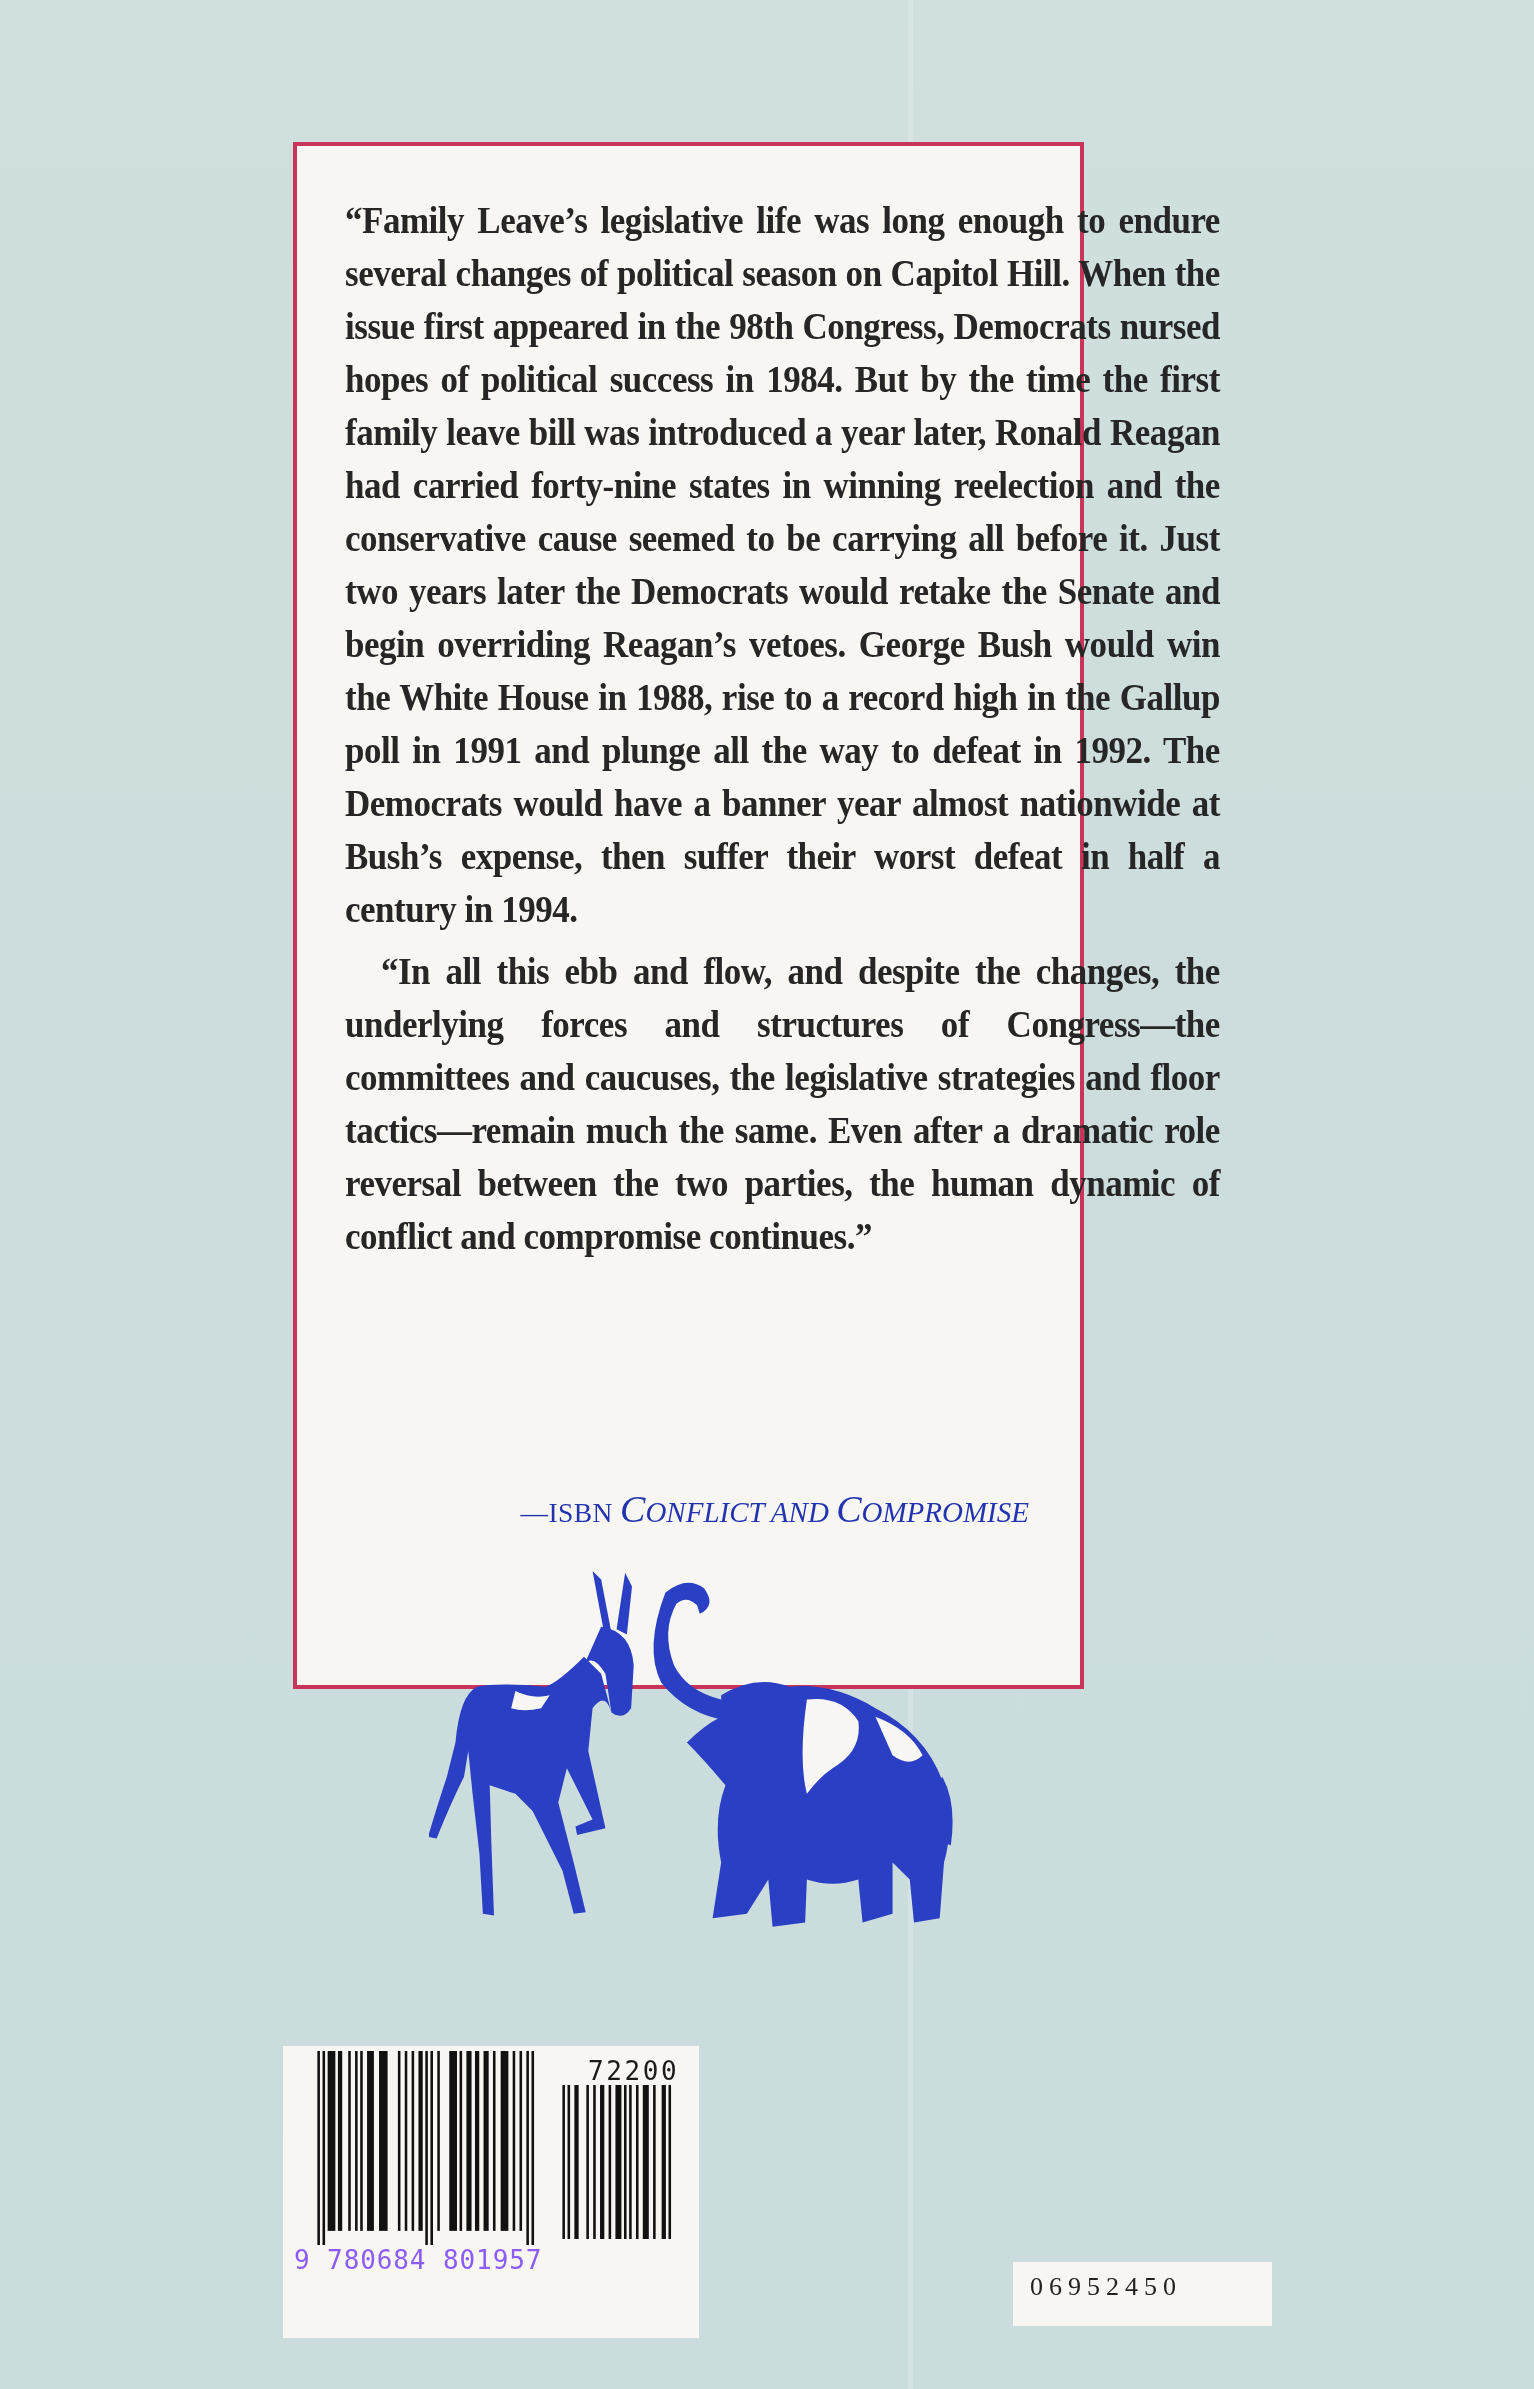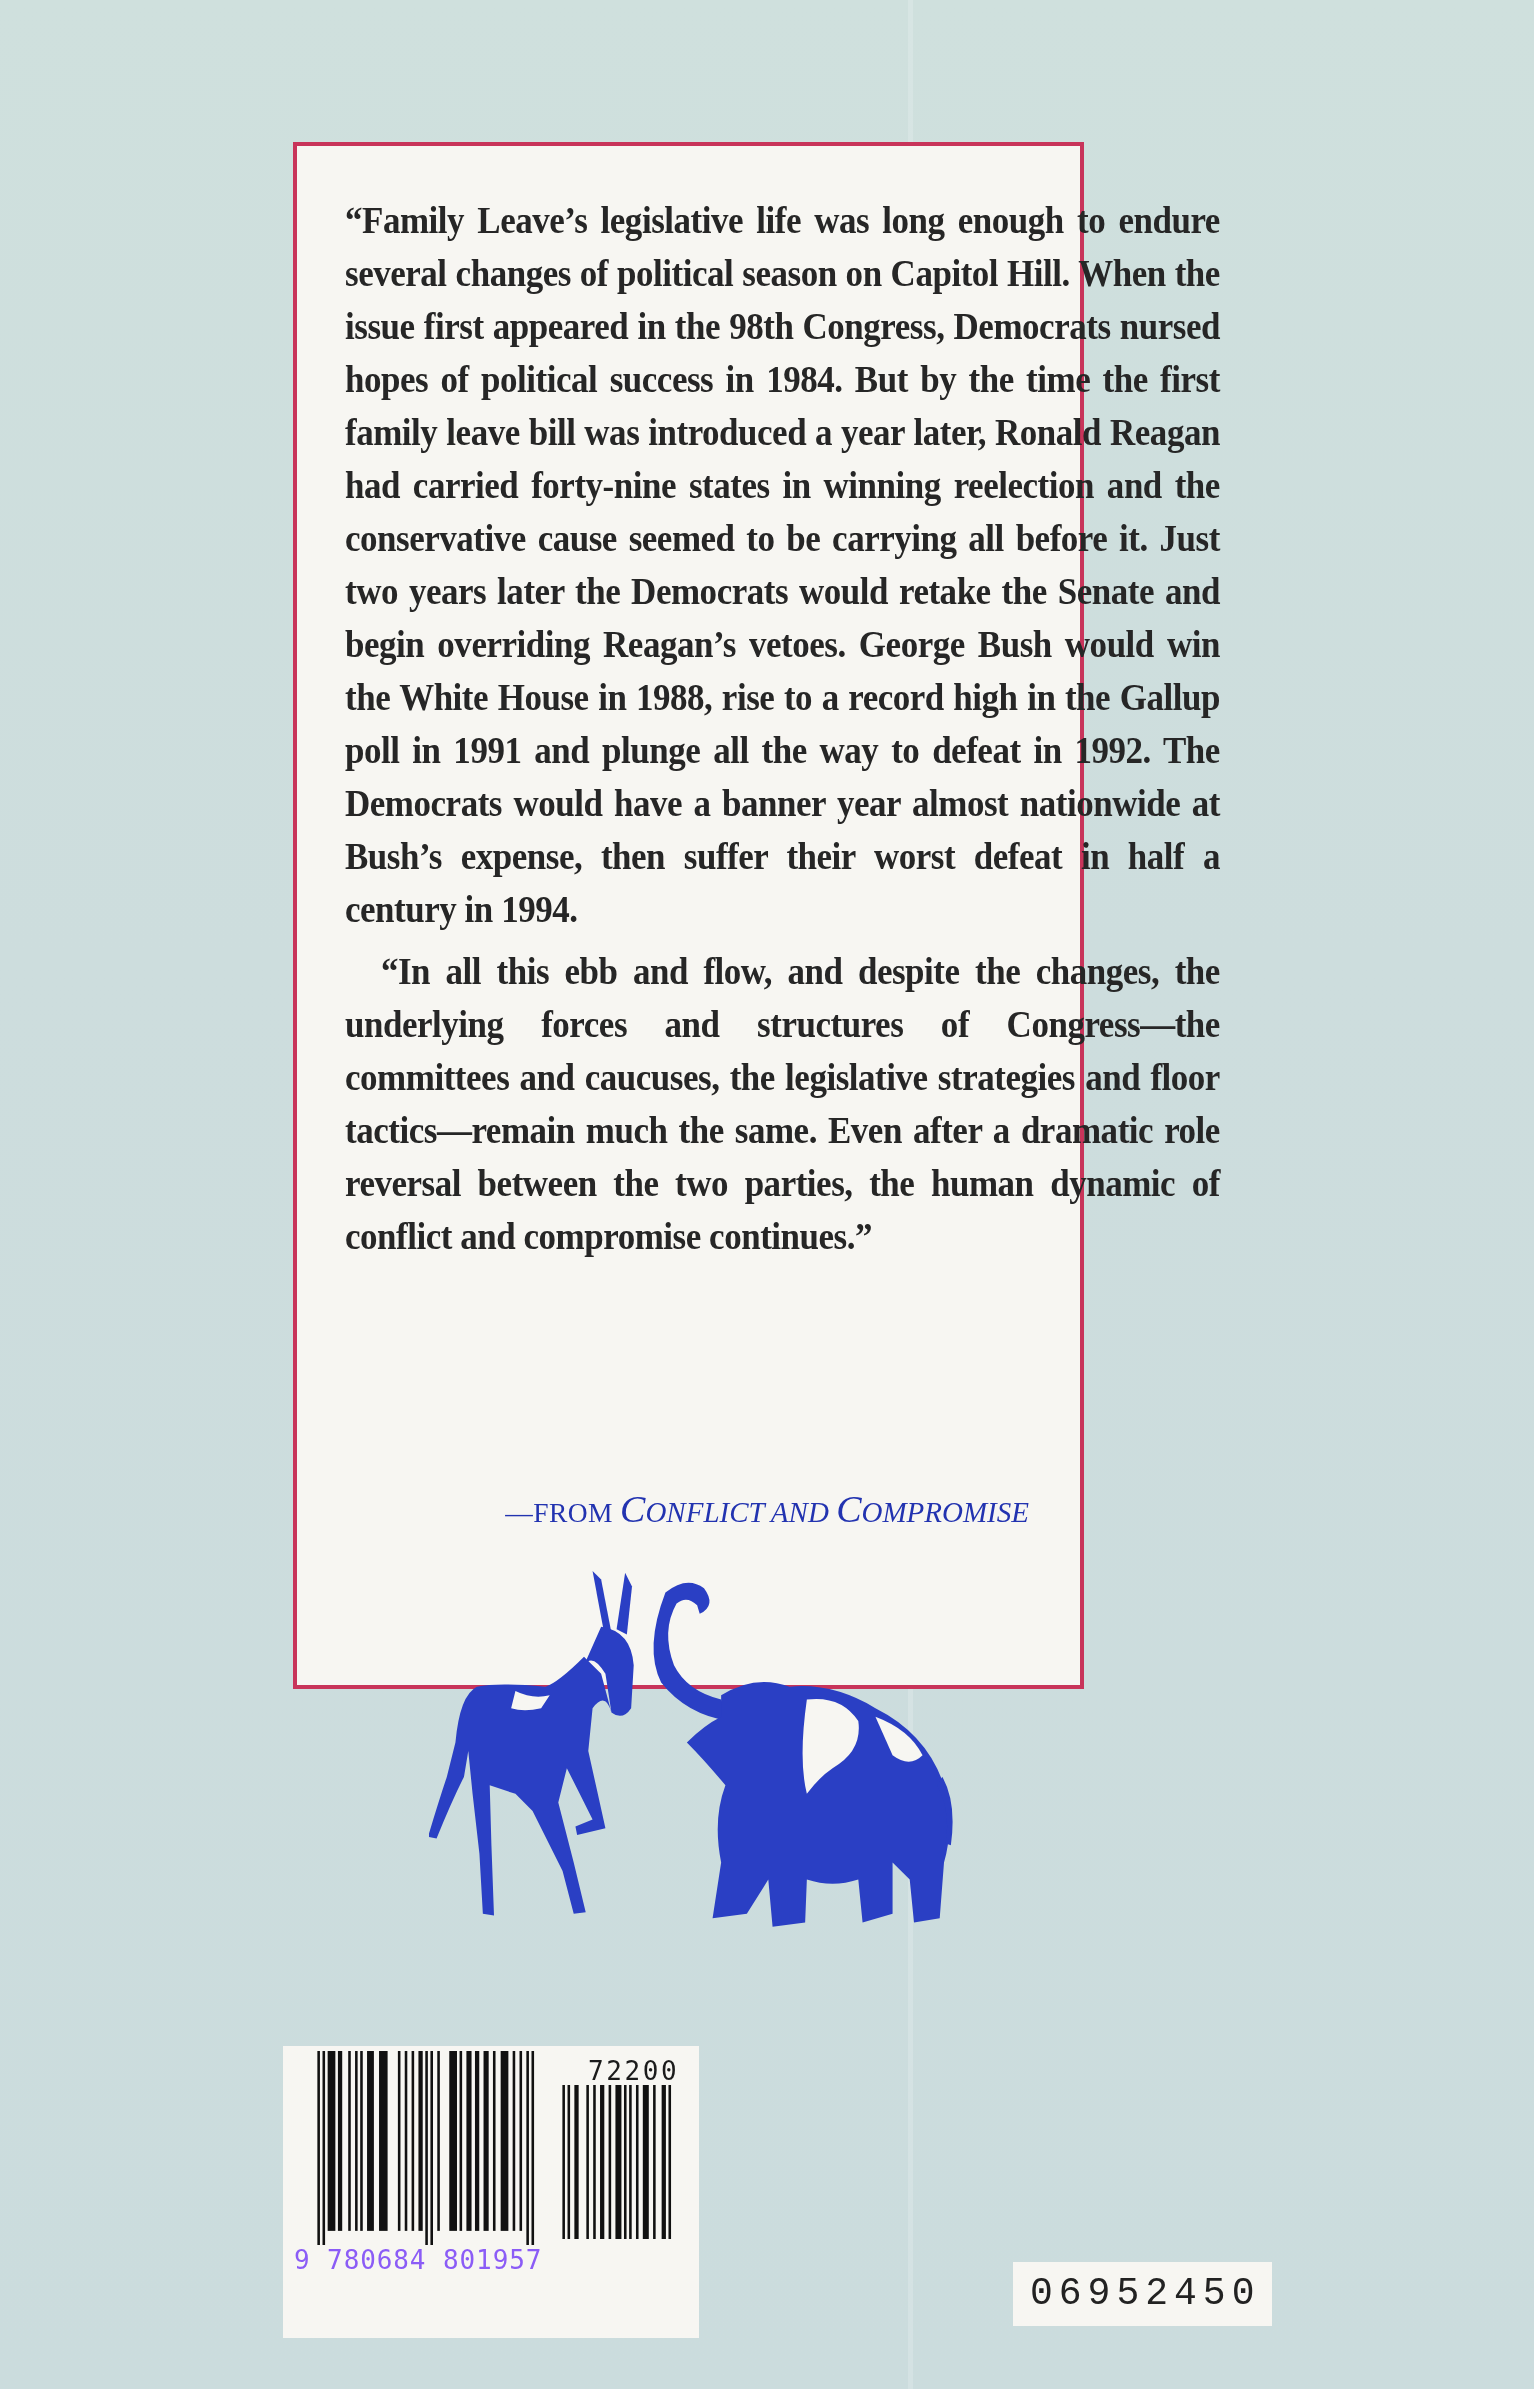--- a/index.html
+++ b/index.html
@@ -88,37 +88,37 @@
       font-size: 36px; color: #1b1b1b; letter-spacing: 4.3px;
     }
     .code-box {
       position: absolute;
       left: 1013px; top: 2262px;
       width: 259px; height: 64px;
       background: #f7f6f2;
     }
     .code-text {
       position: absolute; left: 17px; top: 10.3px;
-      font-family: Liberation Mono, monospace;
-      font-size: 38px; color: #222; letter-spacing: 6px;
+      font-family: Liberation Serif, serif;
+      font-size: 26px; color: #222; letter-spacing: 6px;
     }
   </style>
 </head>
 <body>
 
 <div class="cover-bg"></div>
 <div class="fold-line"></div>
 
 <div class="quote-frame">
   <div class="quote-body">
     <p>“Family Leave’s legislative life was long enough to endure several changes of political season on Capitol Hill. When the issue first appeared in the 98th Congress, Democrats nursed hopes of political success in 1984. But by the time the first family leave bill was introduced a year later, Ronald Reagan had carried forty-nine states in winning reelection and the conservative cause seemed to be carrying all before it. Just two years later the Democrats would retake the Senate and begin overriding Reagan’s vetoes. George Bush would win the White House in 1988, rise to a record high in the Gallup poll in 1991 and plunge all the way to defeat in 1992. The Democrats would have a banner year almost nationwide at Bush’s expense, then suffer their worst defeat in half a century in 1994.</p>
     <p class="indent">“In all this ebb and flow, and despite the changes, the underlying forces and structures of Congress—the committees and caucuses, the legislative strategies and floor tactics—remain much the same. Even after a dramatic role reversal between the two parties, the human dynamic of conflict and compromise continues.”</p>
   </div>
   <div class="attribution">
-    <span class="from">—FROM </span><span>C</span><span class="sc">ONFLICT AND </span><span>C</span><span class="sc">OMPROMISE</span>
+    <span class="from">—ISBN </span><span>C</span><span class="sc">ONFLICT AND </span><span>C</span><span class="sc">OMPROMISE</span>
   </div>
 </div>
 
 <svg class="mascots" viewBox="0 0 850 420" xmlns="http://www.w3.org/2000/svg">
   <g fill="#2a3fc4">
 
     <path d="M190 0 L203 70 L212 72 L200 10 Z"></path>
     <path d="M228 2 L218 68 L230 74 L236 18 Z"></path>
 
     <path d="M200 65 Q235 70 238 110 L235 160 Q225 175 212 165 L205 120 Q190 95 180 110 Z"></path>

